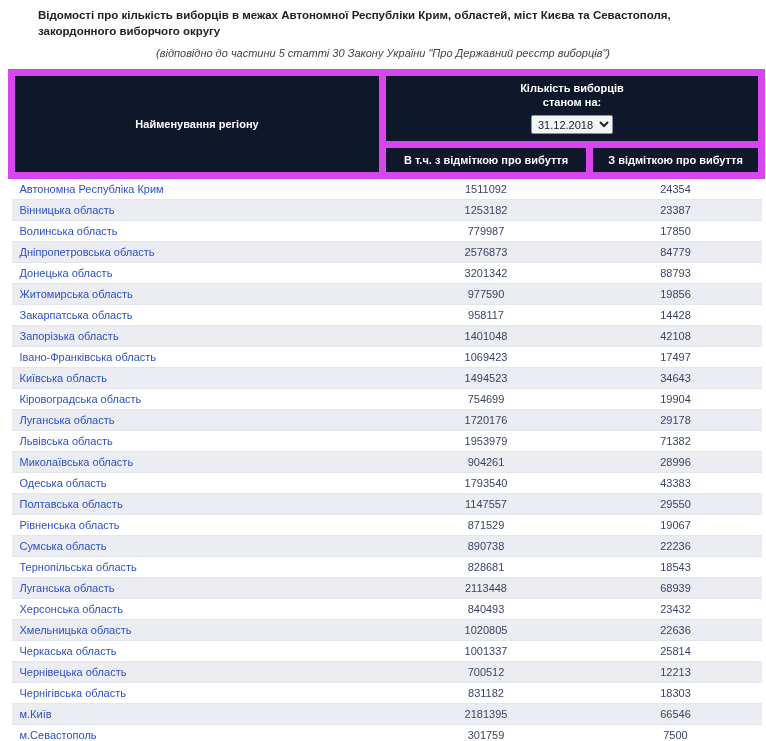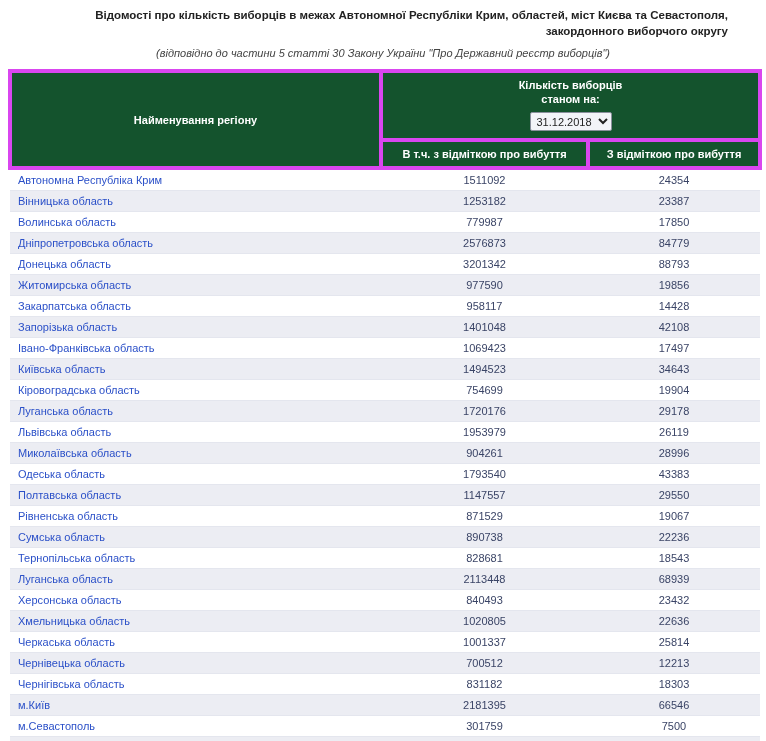--- a/index.html
+++ b/index.html
@@ -4,21 +4,21 @@
 <style>
   * { box-sizing: border-box; }
   html, body { margin: 0; padding: 0; background: #ffffff; }
   body {
     font-family: "Liberation Sans", "DejaVu Sans", sans-serif;
     width: 766px;
   }
   .page { width: 766px; padding: 6px 8px 4px; }
 
   .title {
-    text-align: right;
+    text-align: left;
     font-size: 11.5px;
     font-weight: bold;
     color: #222222;
     line-height: 1.35;
     padding: 2px 30px 0;
   }
   .subtitle {
     text-align: center;
     font-size: 11px;
     font-style: italic;
@@ -30,25 +30,25 @@
     border-collapse: collapse;
     table-layout: fixed;
     width: 750px;
     margin-top: 10px;
   }
   col.c-region { width: 371px; }
   col.c-voters { width: 207px; }
   col.c-departed { width: 172px; }
 
   thead th {
-    background: #14532d;
+    background: #0f172a;
     color: #ffffff;
     font-size: 11px;
     font-weight: bold;
-    border: 4px solid #d946ef;
+    border: 7px solid #d946ef;
     text-align: center;
     vertical-align: middle;
     padding: 4px;
   }
   th.count-th { padding: 5px 4px 7px; }
   .count-line { line-height: 14px; }
   .date-select {
     margin-top: 6px;
     font-family: inherit;
     font-size: 11px;
@@ -178,21 +178,21 @@
           <td class="num">19904</td>
         </tr>
         <tr class="alt">
           <td class="region-cell"><a href="#">Луганська область</a></td>
           <td class="num">1720176</td>
           <td class="num">29178</td>
         </tr>
         <tr>
           <td class="region-cell"><a href="#">Львівська область</a></td>
           <td class="num">1953979</td>
-          <td class="num">26119</td>
+          <td class="num">71382</td>
         </tr>
         <tr class="alt">
           <td class="region-cell"><a href="#">Миколаївська область</a></td>
           <td class="num">904261</td>
           <td class="num">28996</td>
         </tr>
         <tr>
           <td class="region-cell"><a href="#">Одеська область</a></td>
           <td class="num">1793540</td>
           <td class="num">43383</td>

